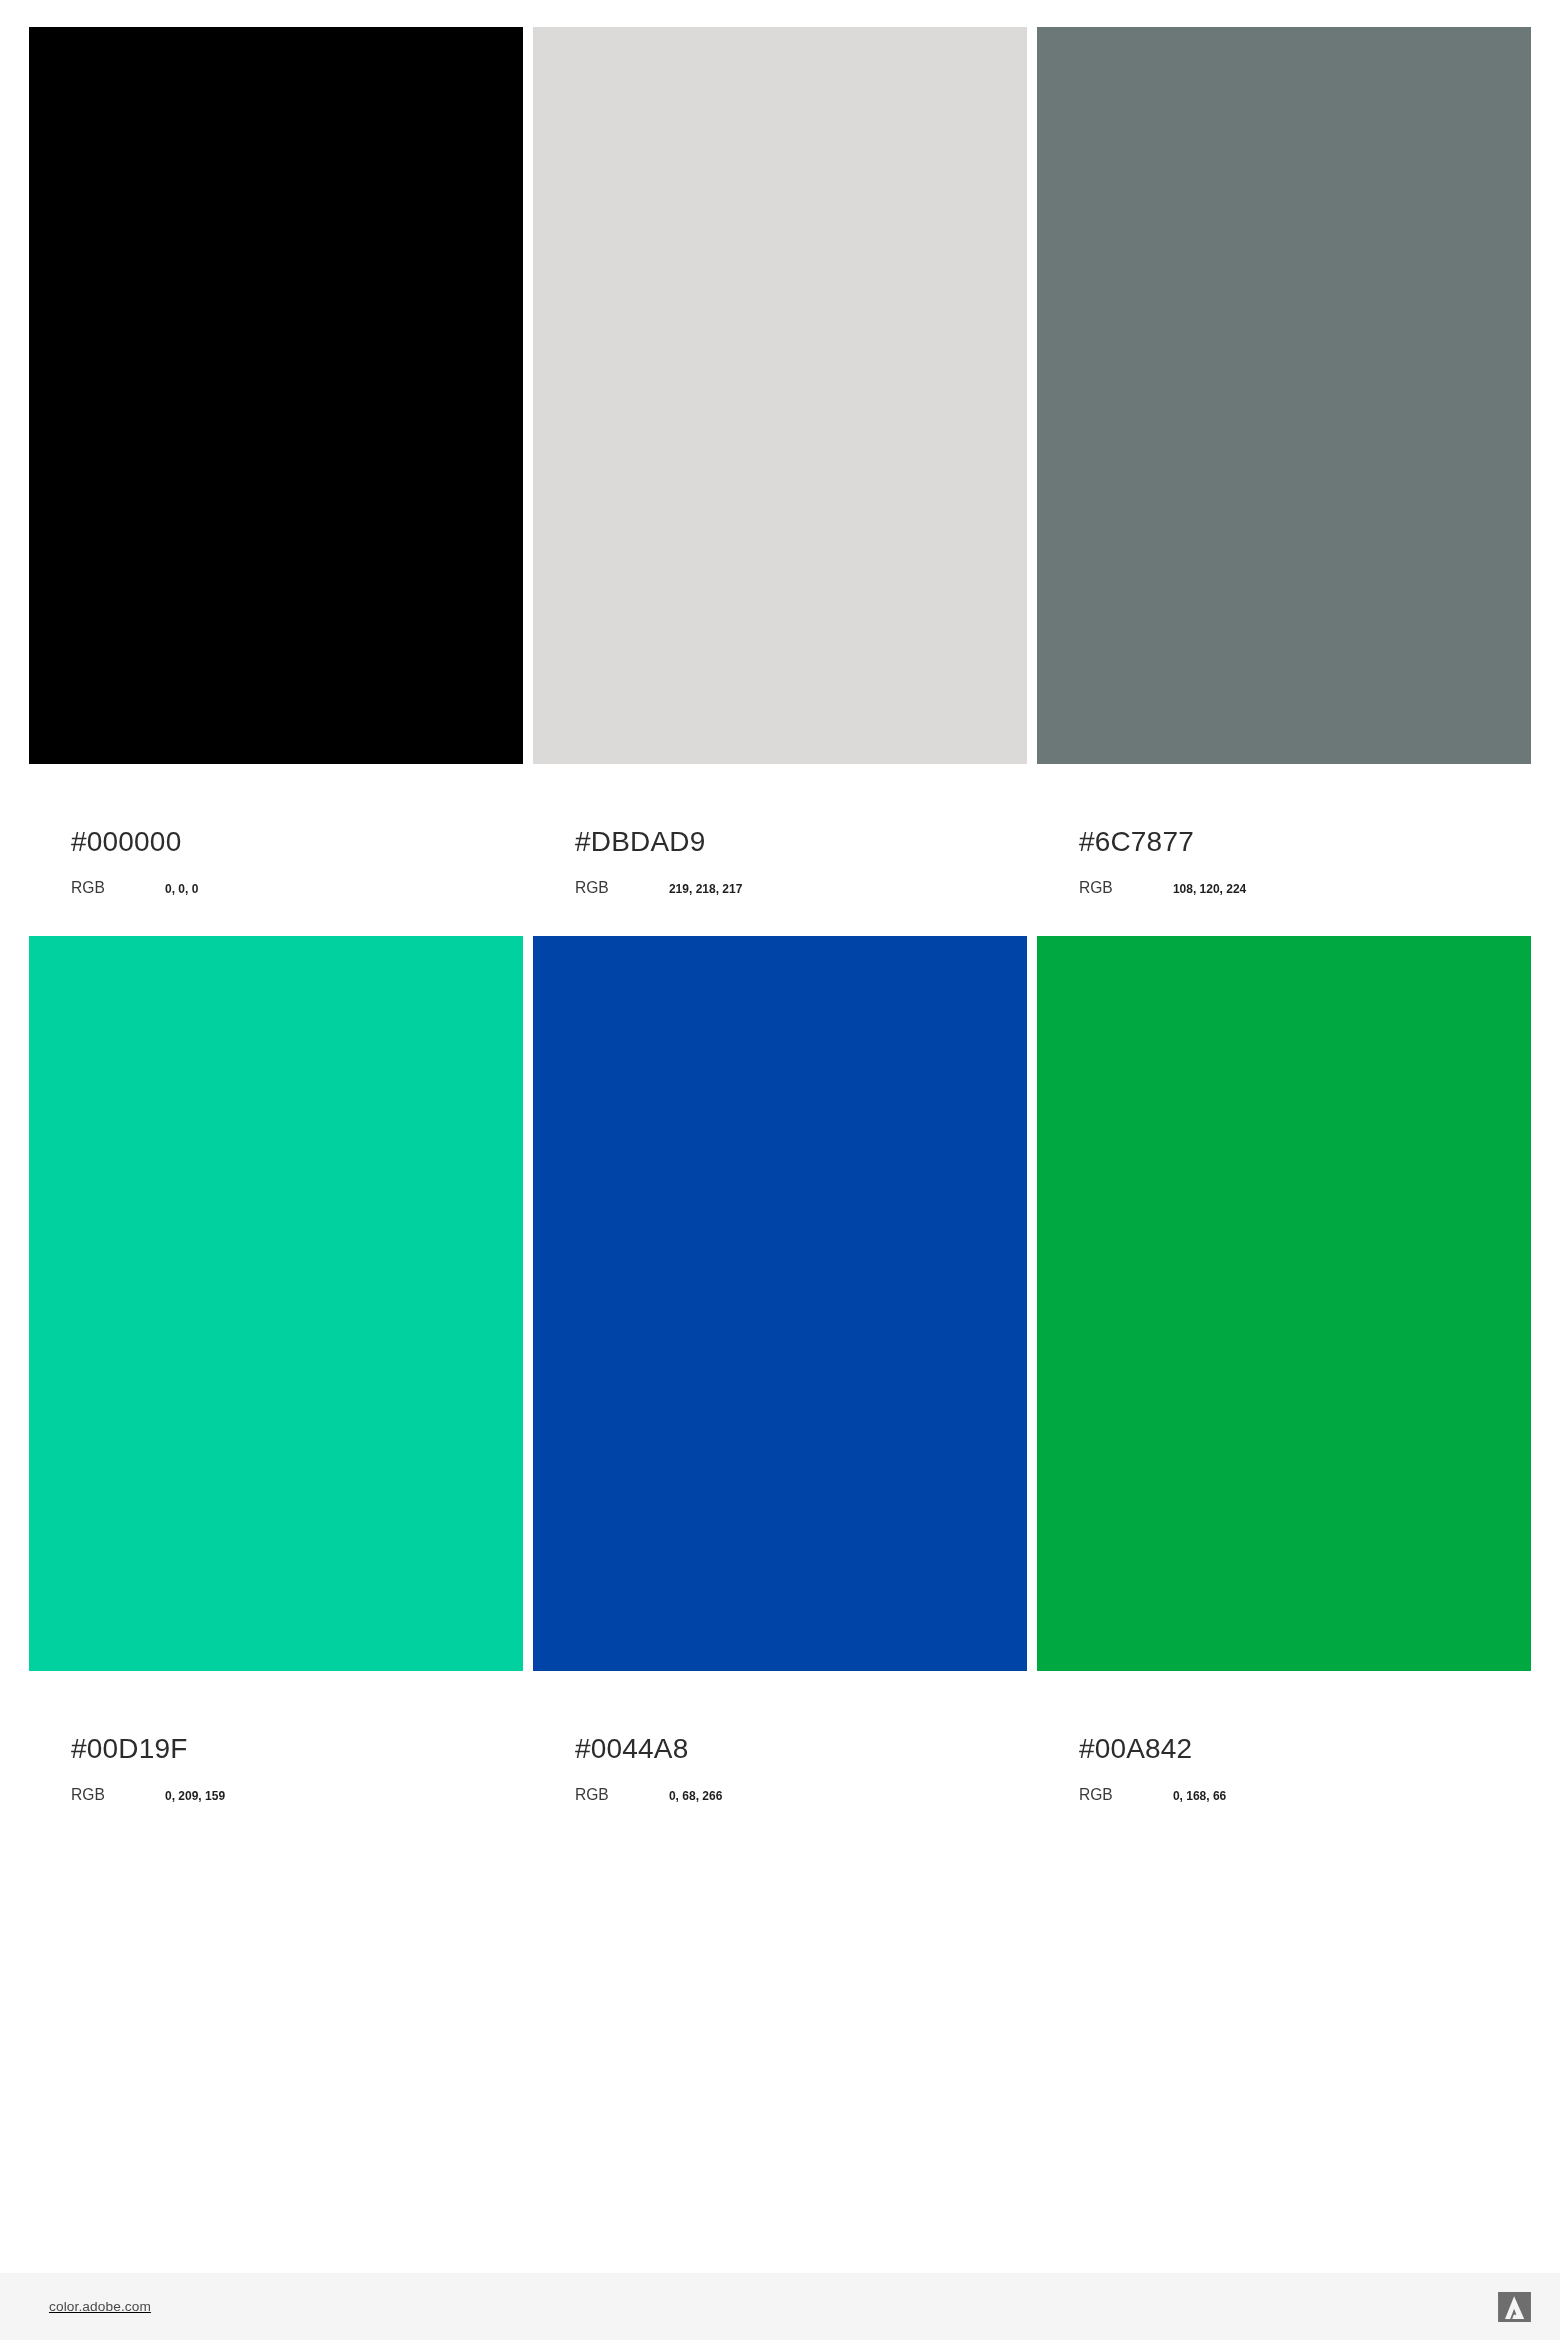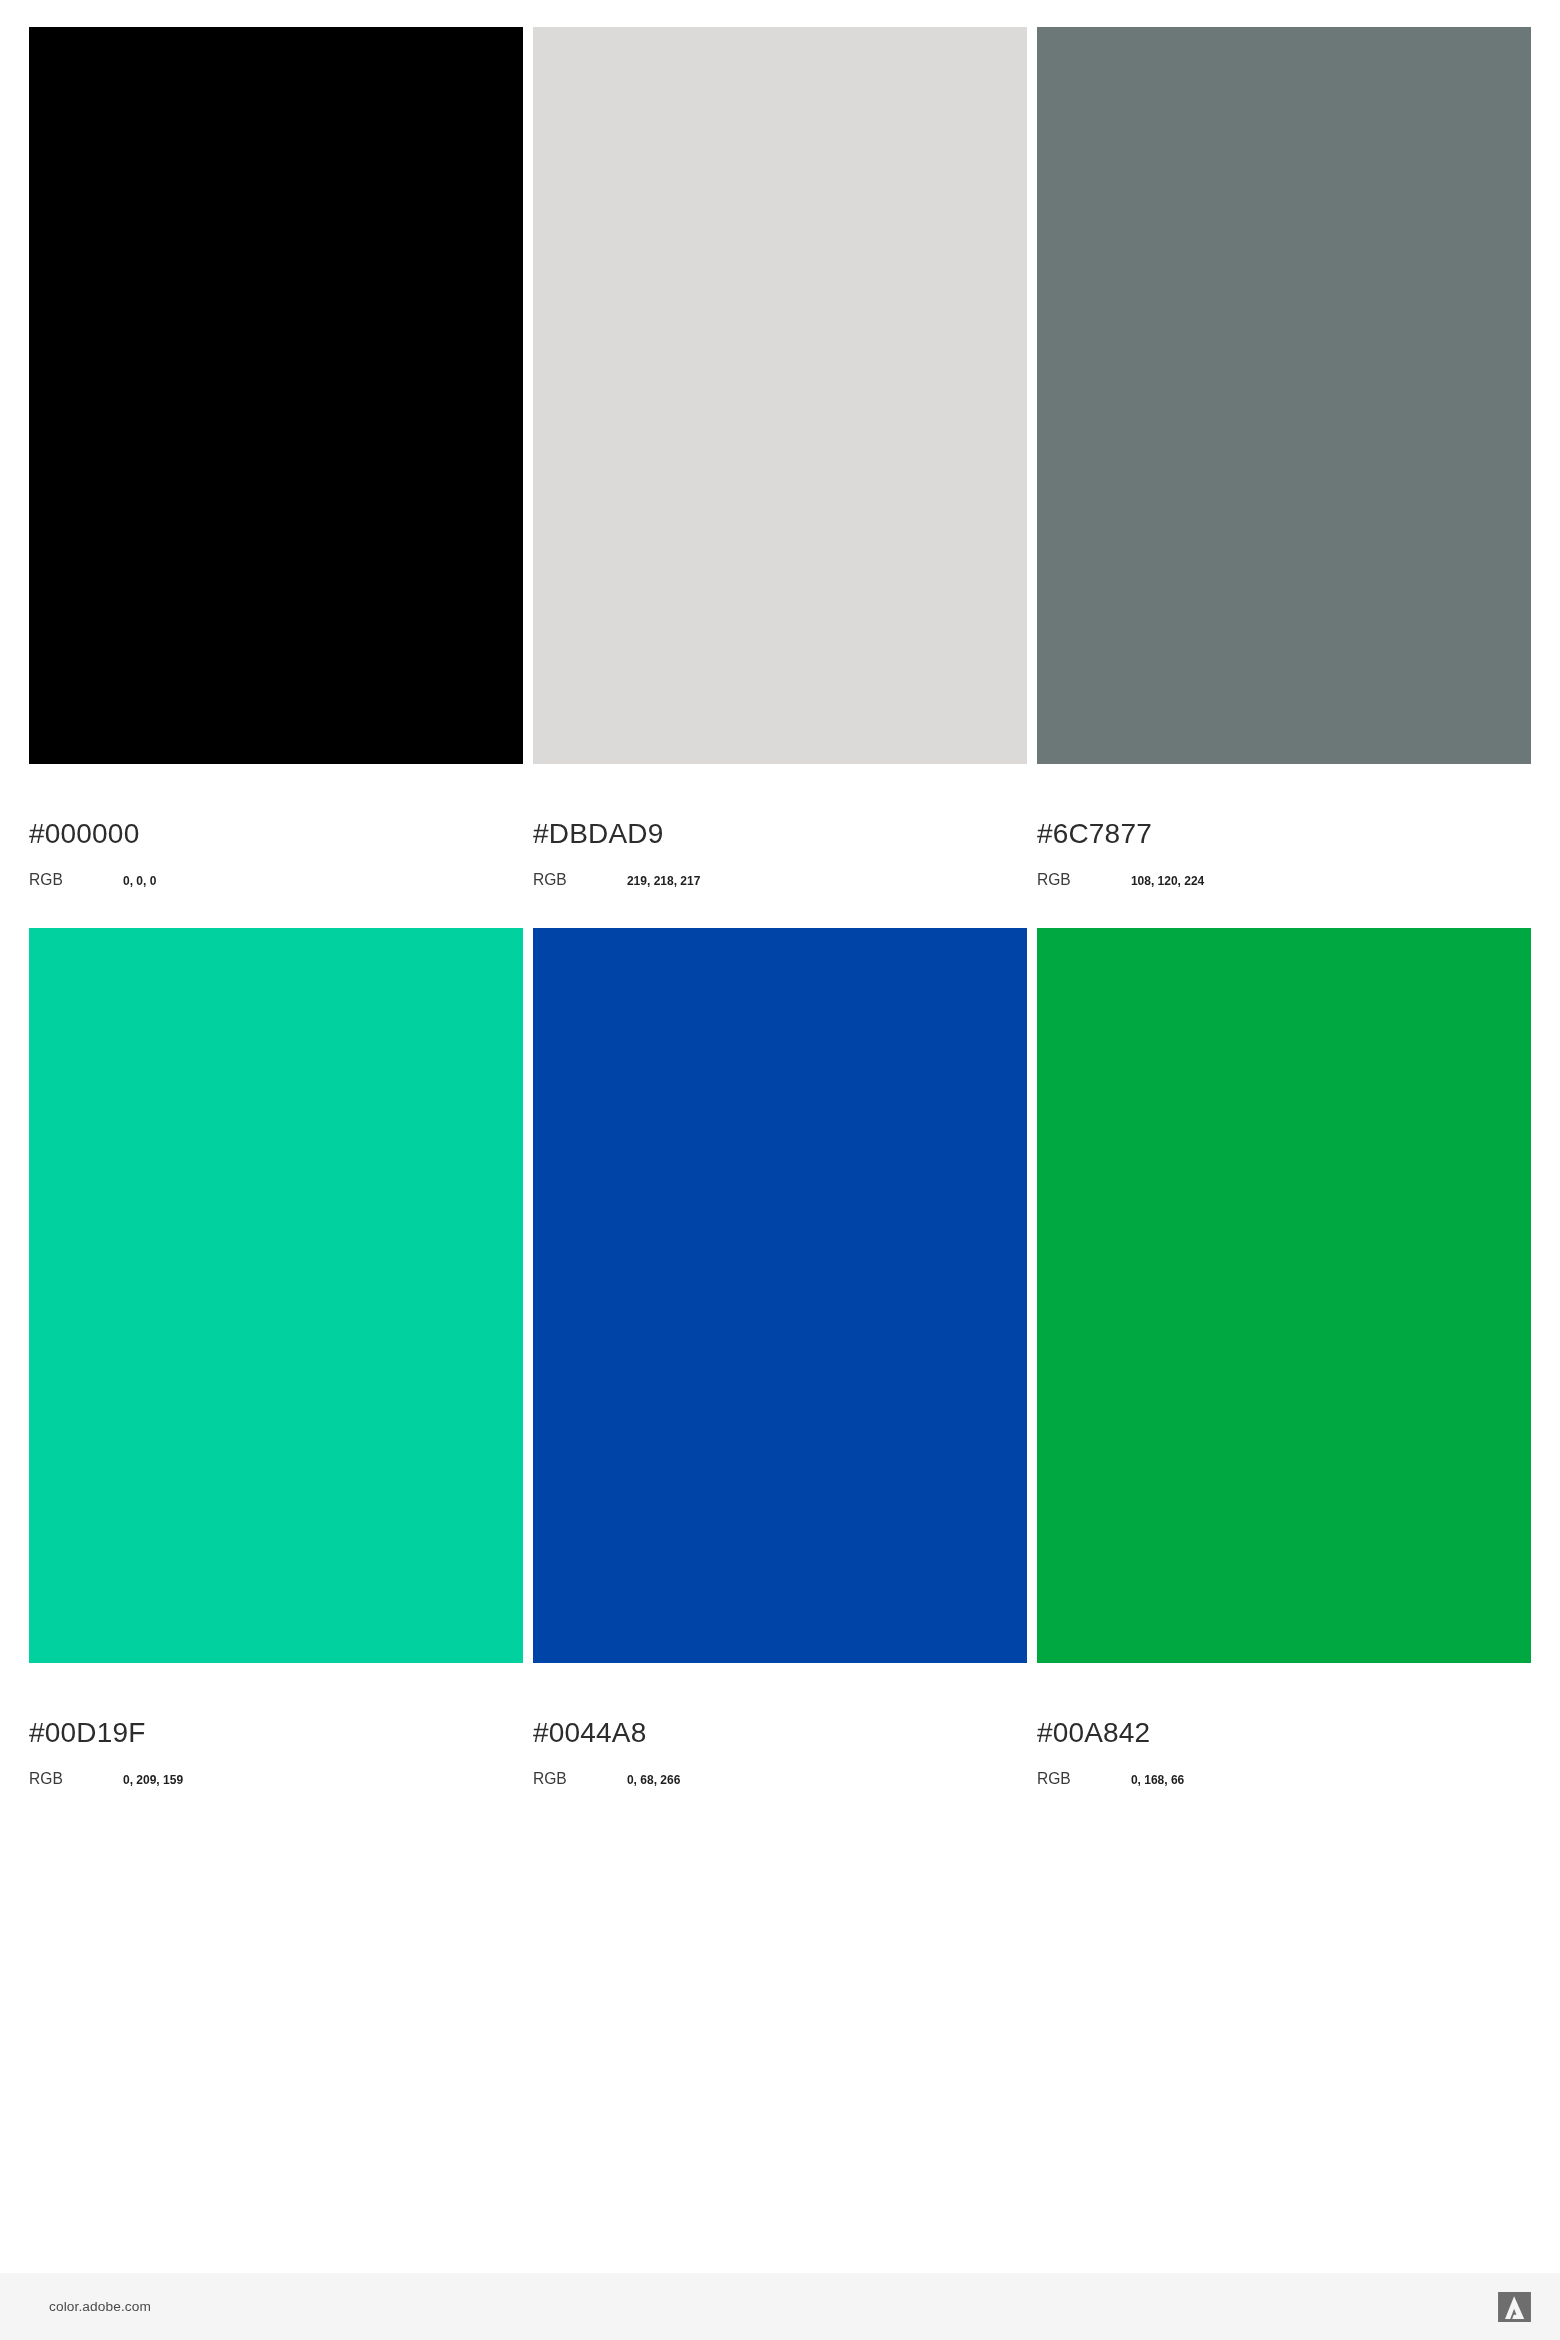--- a/index.html
+++ b/index.html
@@ -43,21 +43,22 @@
 
   .swatch-chip {
     width: 100%;
     height: 737px;
     display: block;
   }
 
   .swatch-row.row-2 .swatch-chip { height: 735px; }
 
   .swatch-info {
-    padding-top: 0px;
+    padding-top: 8px;
+    margin-left: 42px;
   }
 
   .hex-label {
     font-size: 28px;
     line-height: 33px;
     font-weight: 400;
     color: #2C2C2C;
     letter-spacing: 0.2px;
     padding-top: 53px;
   }
@@ -90,20 +91,21 @@
     position: absolute;
     left: 0;
     bottom: 0;
     width: 1560px;
     height: 68px;
     background: #F5F5F5;
     display: flex;
     align-items: center;
     justify-content: space-between;
     padding: 0 29px 0 49px;
+    text-decoration: underline;
   }
 
   .footer-text {
     font-size: 13.7px;
     line-height: 17.6px;
     color: #4A4A4A;
     letter-spacing: 0.1px;
   }
 
   .adobe-logo {

